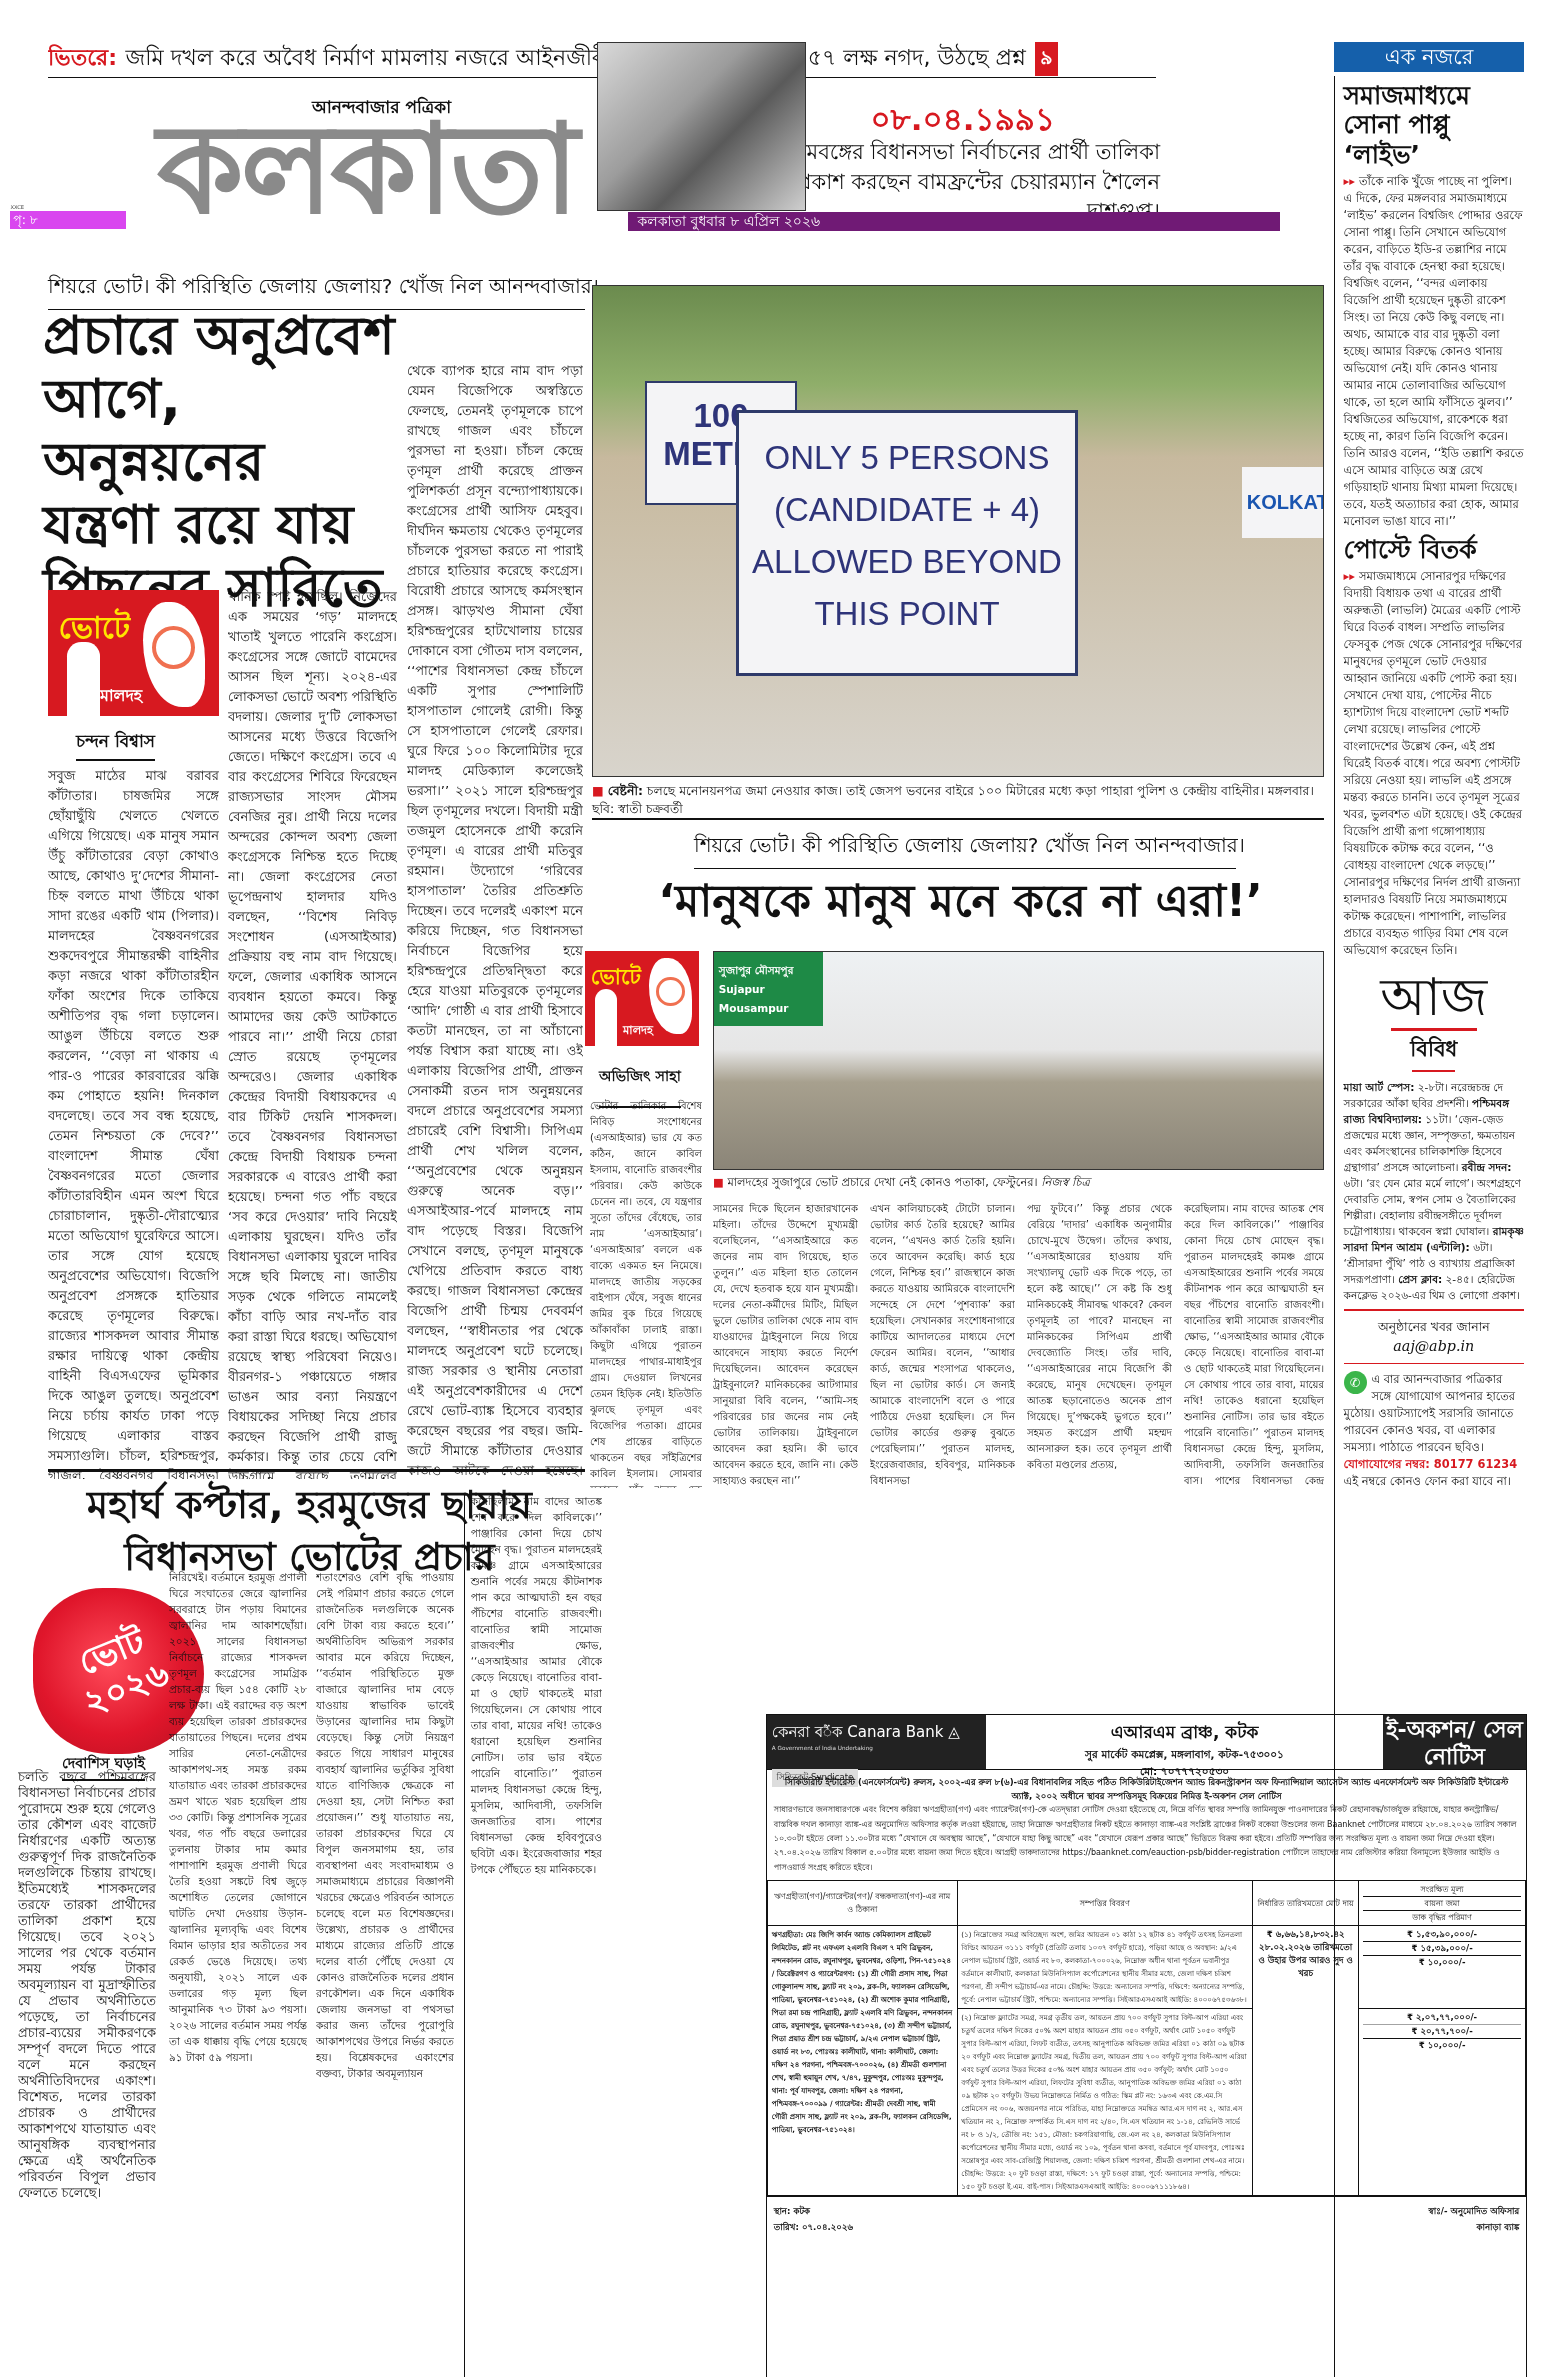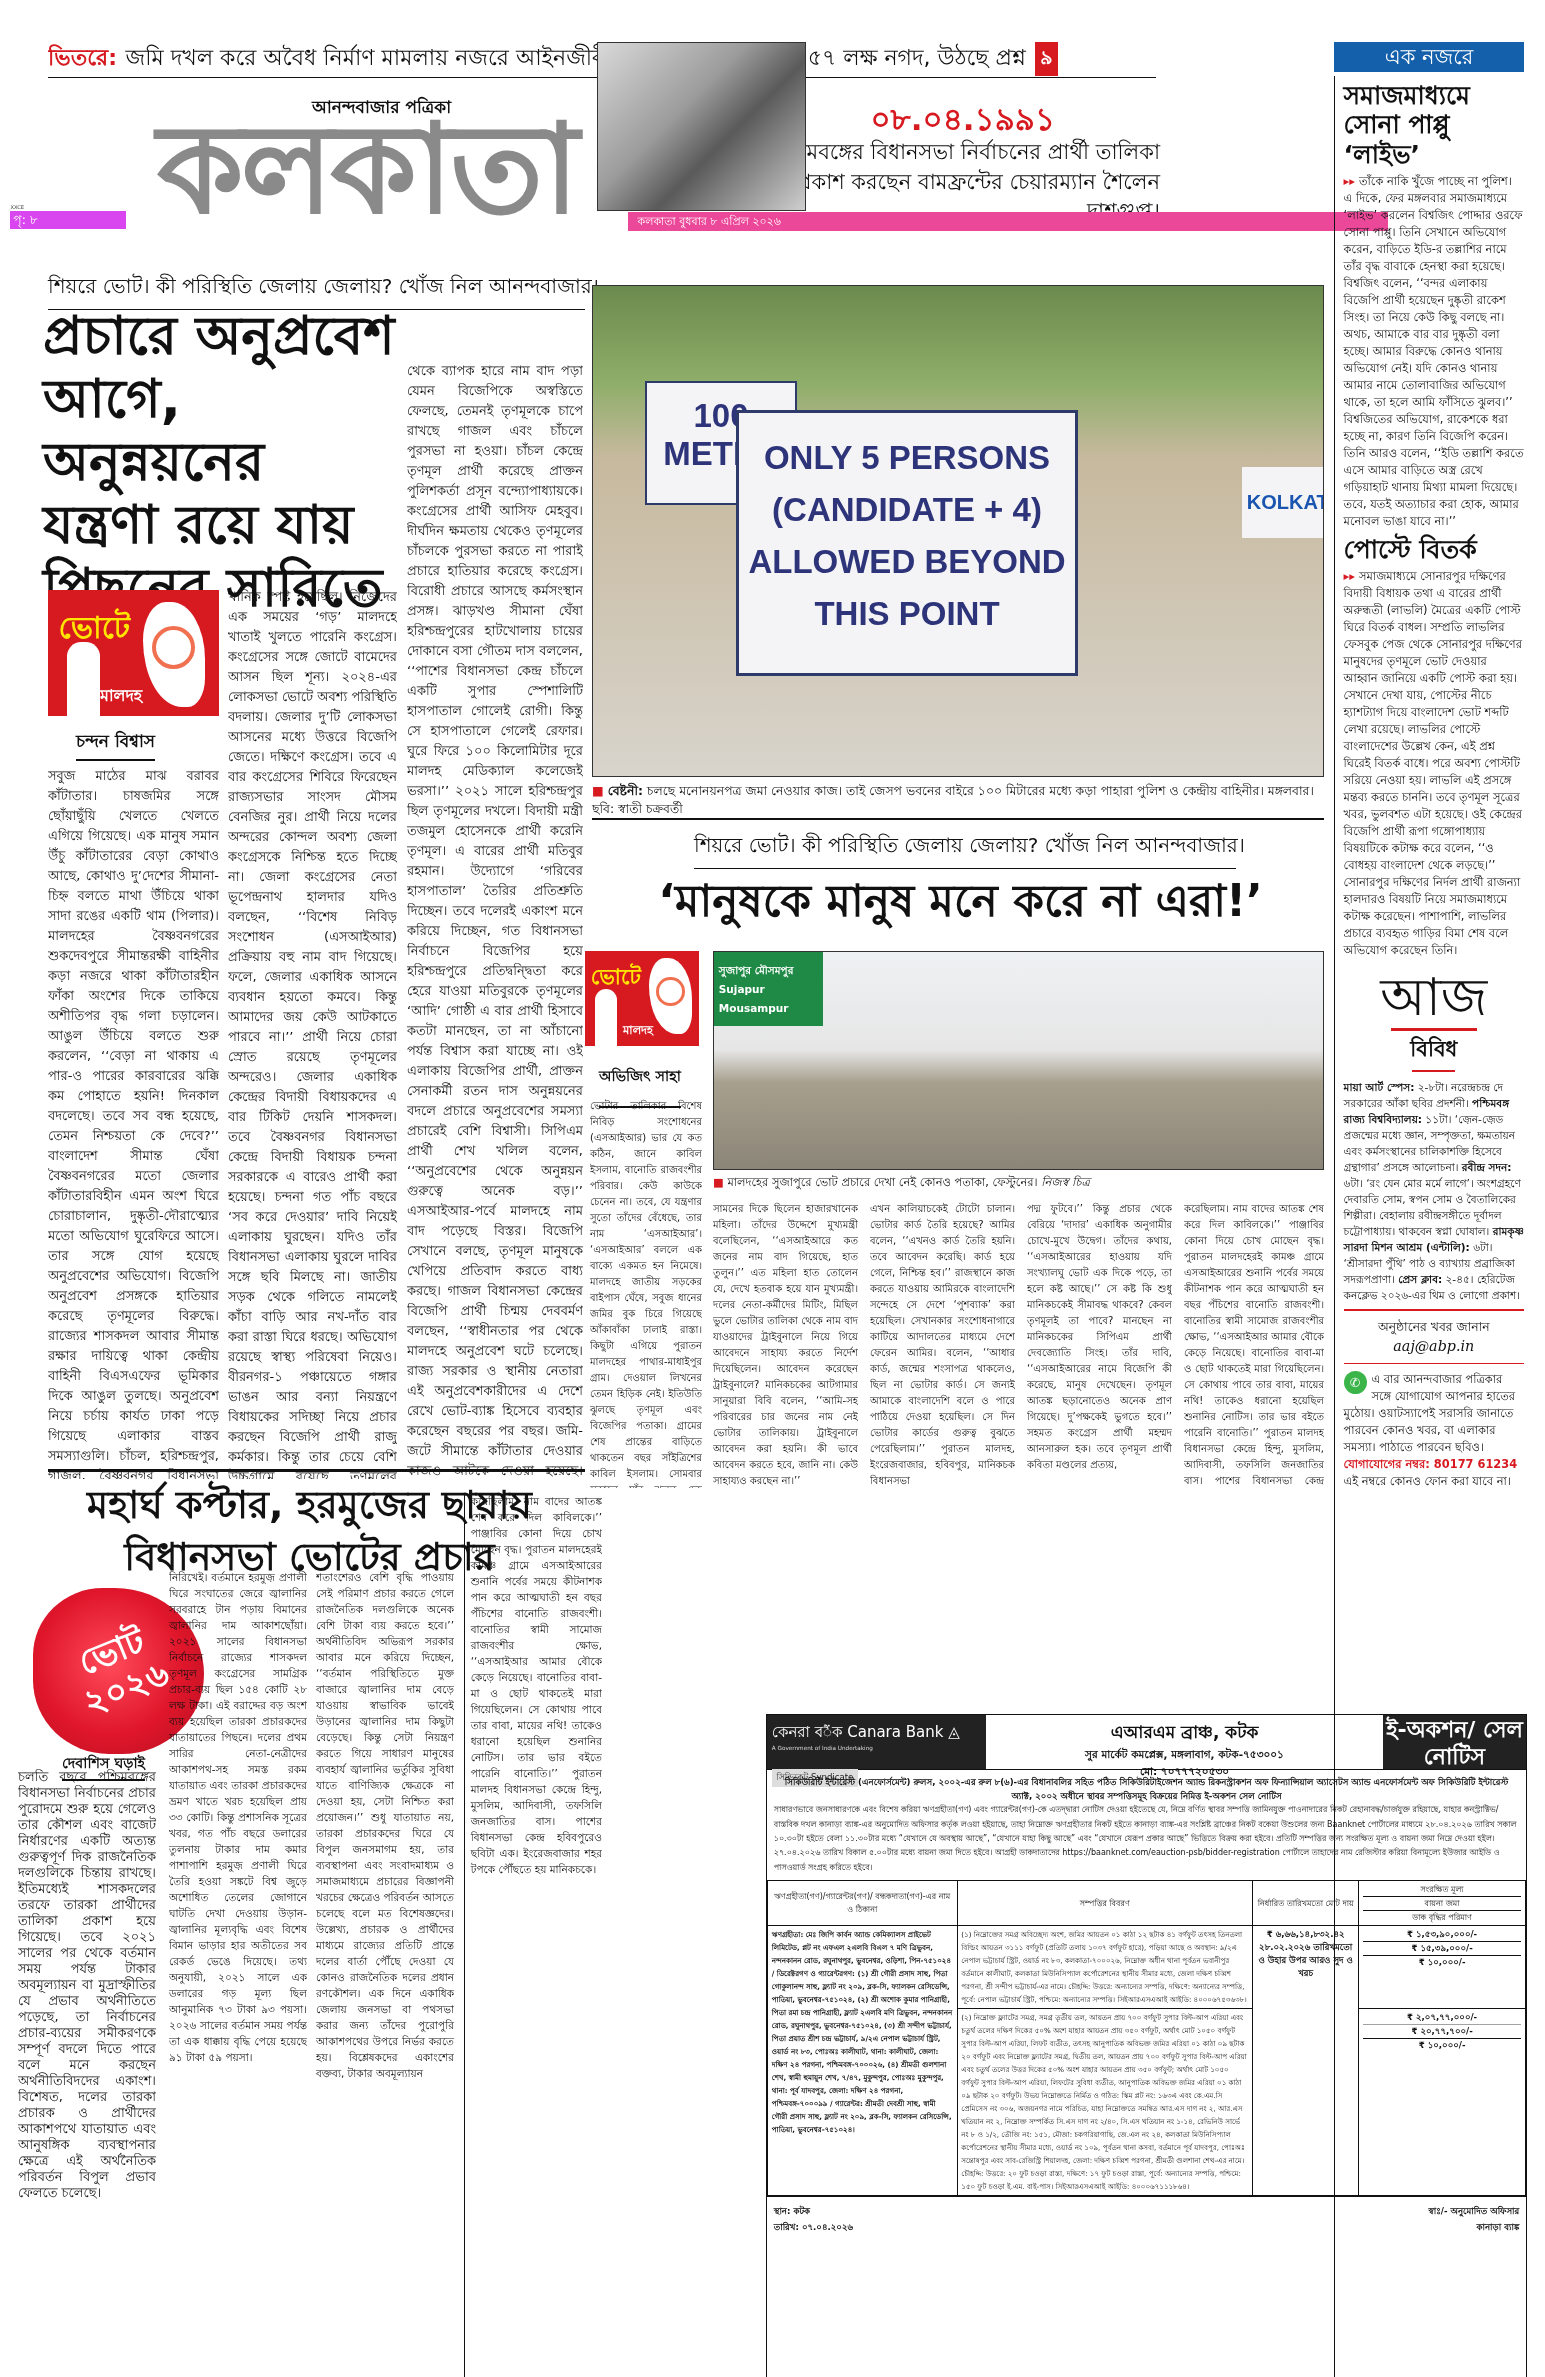--- a/index.html
+++ b/index.html
@@ -16,21 +16,21 @@
   #masthead { left: 48px; top: 88px; width: 571px; height: 147px; }
   #publisher { left: 264px; top: 5.7px; font-size: 17px; font-weight: bold; }
   #title-logo { left: 109px; top: 19px; font-size: 124px; font-weight: bold; color: #8a8a8a; letter-spacing: -2.9px; line-height: 1; }
   #page-tag { left: 9.5px; top: 211px; width: 116px; height: 18px; background: #d946ef; color: #fff; font-size: 12.4px; padding-left: 3.8px; line-height: 18px; }
   #edition-code { left: 10.5px; top: 204px; font-size: 5.2px; color: #444; }
 
   #history-block { left: 618px; top: 95px; width: 542px; }
   #history-date { right: 105px; top: 0; position: absolute; font-size: 31px; color: #d71920; font-weight: bold; }
   #history-caption { right: 0; top: 43px; width: 409px; position: absolute; font-size: 21px; line-height: 29.5px; text-align: right; }
   #history-photo { left: 597px; top: 42px; width: 209px; height: 169px; background: linear-gradient(135deg, #d9d9d9 0%, #9c9c9c 40%, #5a5a5a 60%, #cfcfcf 100%); border: 1px solid #333; }
-  #dateline-bar { left: 628px; top: 212px; width: 760px; height: 19px; background: #ec4899; color: #fff; font-size: 11px; line-height: 19px; padding-left: 9.5px; }
+  #dateline-bar { left: 628px; top: 212px; width: 652px; height: 19px; background: #701a75; color: #fff; font-size: 14px; line-height: 19px; padding-left: 9.5px; }
 
   
   #ek-najare { left: 1334px; top: 42px; width: 190px; height: 30px; background: #1560ab; color: #fff; font-size: 21px; text-align: center; line-height: 30px; }
   #right-col { left: 1334px; top: 76px; width: 190px; bottom: 0; border-left: 1.4px solid #111; padding-left: 8.6px; }
   .rc-head { font-size: 25px; font-weight: bold; line-height: 29.5px; margin-top: 4.8px; }
   .rc-body { font-size: 11.4px; line-height: 17px; margin-top: 3.8px; }
   .rc-body .bullet { color: #d71920; font-weight: bold; }
   #aaj-title { font-size: 52px; text-align: center; line-height: 57px; margin-top: 9.5px; }
   .red-rule { height: 3.8px; background: #d71920; margin: 1.9px auto; }
   #aaj-sub { font-size: 21px; font-weight: bold; text-align: center; }
@@ -54,21 +54,21 @@
   #byline-1 { left: 76px; top: 728px; font-size: 17px; font-weight: bold; border-bottom: 2.9px double #111; padding-bottom: 2.9px; }
 
   .col-text { font-size: 13px; line-height: 20px; text-align: justify; }
   #a1-col1 { left: 48px; top: 766px; width: 171px; height: 713px; overflow: hidden; }
   #a1-col2 { left: 228px; top: 587px; width: 169px; height: 892px; overflow: hidden; }
   #a1-col3 { left: 407px; top: 361px; width: 176px; height: 1117px; overflow: hidden; }
   #a1-rule { left: 48px; top: 1469px; width: 537px; height: 2.9px; background: #111; }
 
   
   #photo-1 { left: 592px; top: 285px; width: 732px; height: 492px; background: linear-gradient(180deg, #6b8b4e 0%, #8fae6a 20%, #c7b99e 35%, #d8d4cc 100%); border: 1px solid #333; overflow: hidden; }
-  #sign-main { left: 143px; top: 124px; width: 342px; height: 266px; background: #f4f4f6; border: 3.8px solid #2e3a6a; color: #2e3479; font-weight: bold; font-size: 33px; line-height: 52px; text-align: center; padding-top: 19px; font-family: "Liberation Sans", sans-serif; }
+  #sign-main { left: 143px; top: 124px; width: 342px; height: 266px; background: #f4f4f6; border: 3.8px solid #2e3a6a; color: #2e3479; font-weight: normal; font-size: 33px; line-height: 52px; text-align: center; padding-top: 19px; font-family: "Liberation Sans", sans-serif; }
   #sign-100 { left: 52px; top: 95px; width: 152px; height: 124px; background: #f4f4f6; border: 2.9px solid #2e3a6a; color: #2e3479; font-weight: bold; font-size: 33px; text-align: center; padding-top: 14.3px; font-family: "Liberation Sans", sans-serif; }
   #sign-kolkata { right: 0; top: 181px; width: 81px; height: 71px; background: #f4f4f6; color: #1a55b0; font-weight: bold; font-size: 20px; padding: 24px 4.8px; font-family: "Liberation Sans", sans-serif; }
   #photo-1-caption { left: 592px; top: 782px; width: 732px; font-size: 12.4px; line-height: 18px; }
   .cap-mark { color: #d71920; }
   .cap-title { font-weight: bold; }
   #rule-mid { left: 592px; top: 818px; width: 732px; height: 2.4px; background: #111; }
 
   
   #kicker-2 { left: 694px; top: 830px; width: 542px; font-size: 20px; text-align: center; border-bottom: 1.4px solid #111; padding-bottom: 4.8px; white-space: nowrap; }
   #headline-2 { left: 599px; top: 868px; width: 723px; font-size: 44px; font-weight: bold; text-align: center; }

